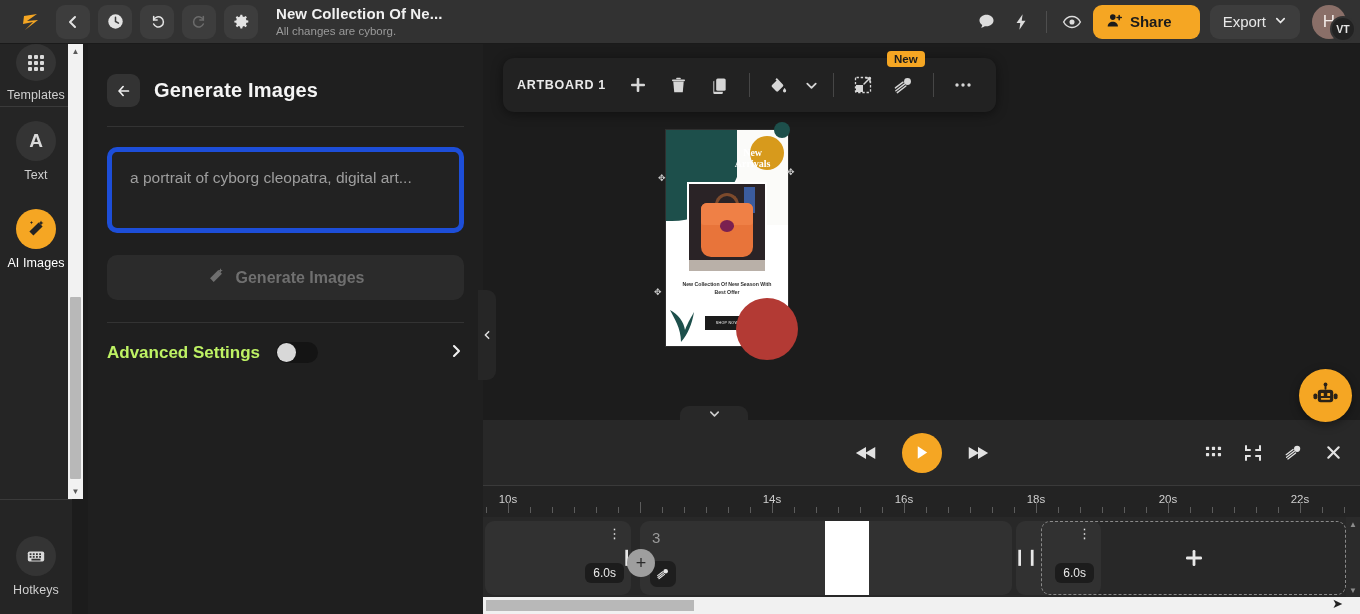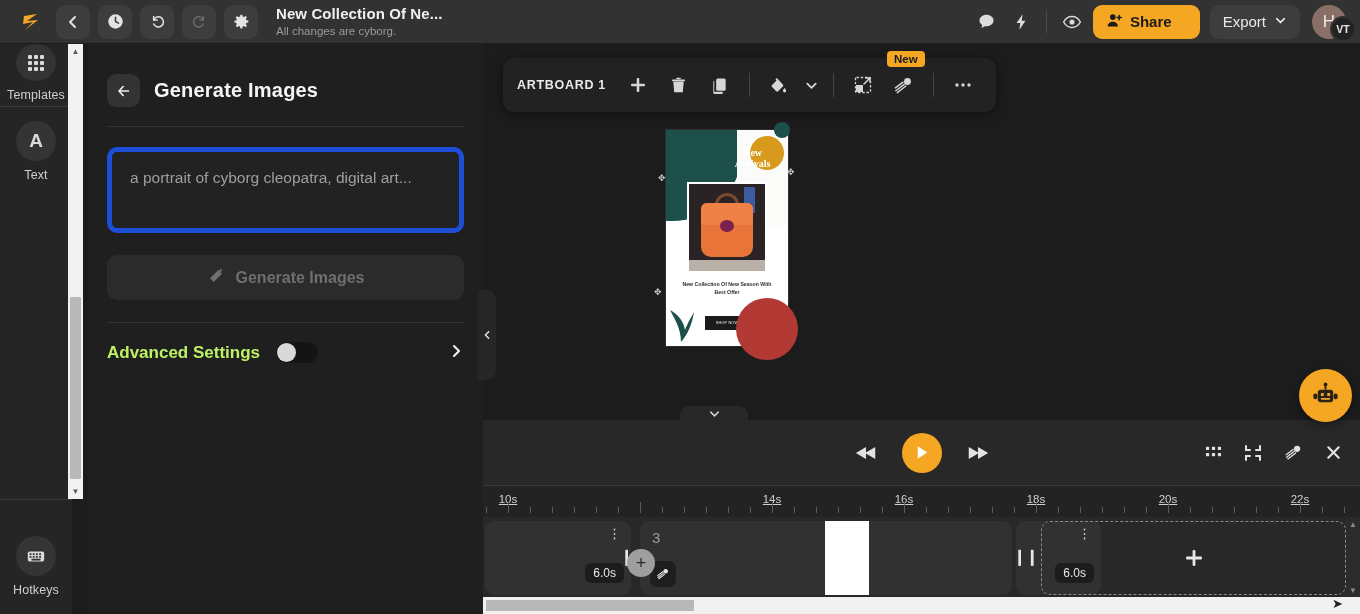--- a/index.html
+++ b/index.html
@@ -181,21 +181,21 @@
     color: #cfcfcf; font-size: 10px; cursor: pointer;
   }
   .tl-controls { position: absolute; left: 0; top: 0; width: 877px; height: 65px; display:flex; align-items:center; justify-content:center; gap: 24px; }
   .ctrl { color: #e2e2e2; cursor: pointer; display:flex; align-items:center; justify-content:center; }
   .play-btn {
     width: 40px; height: 40px; border-radius: 50%; background: #F5A623;
     display:flex; align-items:center; justify-content:center; cursor: pointer;
   }
   .tl-right { position: absolute; right: 18px; top: 0; height: 65px; display:flex; align-items:center; gap: 22px; }
   .tl-ruler { position: absolute; left: 0; top: 65px; width: 877px; height: 32px; background: #232323; border-top: 1px solid #3a3a3a; }
-  .tick-label { position: absolute; top: 7px; color: #d0d0d0; font-size: 11.5px; transform: translateX(-50%); text-decoration: underline; }
+  .tick-label { position: absolute; top: 7px; color: #d0d0d0; font-size: 11.5px; transform: translateX(-50%); }
   .tick { position: absolute; bottom: 4px; width: 1px; background: #5c5c5c; }
   .tl-tracks { position: absolute; left: 0; top: 97px; width: 877px; height: 80px; background: #282828; }
   .clip {
     position: absolute; top: 4px; height: 74px; background: #313131; border-radius: 9px; cursor: pointer;
   }
   .clip .dots { position: absolute; right: 10px; top: 10px; color: #e0e0e0; font-size: 13px; line-height: 5px; letter-spacing:0; }
   .clip .dur {
     position: absolute; right: 7px; bottom: 12px; background: #1c1c1c; color: #eaeaea;
     font-size: 12px; border-radius: 6px; padding: 3px 8px;
   }
@@ -322,20 +322,30 @@
             </svg>
         </div>
         <div class="nav-label">Templates</div>
       </div>
       <div class="nav-sep"></div>
       <div class="nav-item">
         <div class="nav-circle">
           <span style="font-size:19px;font-weight:bold;font-family:'Liberation Sans',sans-serif;">A</span>
         </div>
         <div class="nav-label">Text</div>
+      </div>
+      <div class="nav-item active">
+        <div class="nav-circle">
+          <svg width="20" height="20" viewBox="0 0 20 20" fill="currentColor">
+              <path d="M12.6 3.4 L16.6 7.4 L7.4 16.6 L3.4 12.6 Z"></path>
+              <path d="M15 1.5 l.8 1.7 1.7.8 -1.7.8 -.8 1.7 -.8-1.7 -1.7-.8 1.7-.8z"></path>
+              <path d="M5.5 2 l.5 1.1 1.1.5 -1.1.5 -.5 1.1 -.5-1.1 -1.1-.5 1.1-.5z"></path>
+            </svg>
+        </div>
+        <div class="nav-label">AI Images</div>
       </div>
     </div>
     <div class="nav-sep"></div>
     <div class="nav-bottom">
       <div class="nav-item">
         <div class="nav-circle">
           <svg width="20" height="20" viewBox="0 0 22 22" fill="currentColor">
               <rect x="2" y="6" width="18" height="11" rx="2"></rect>
               <rect x="4" y="8" width="2" height="2" fill="#343434"></rect>
               <rect x="7.5" y="8" width="2" height="2" fill="#343434"></rect>

